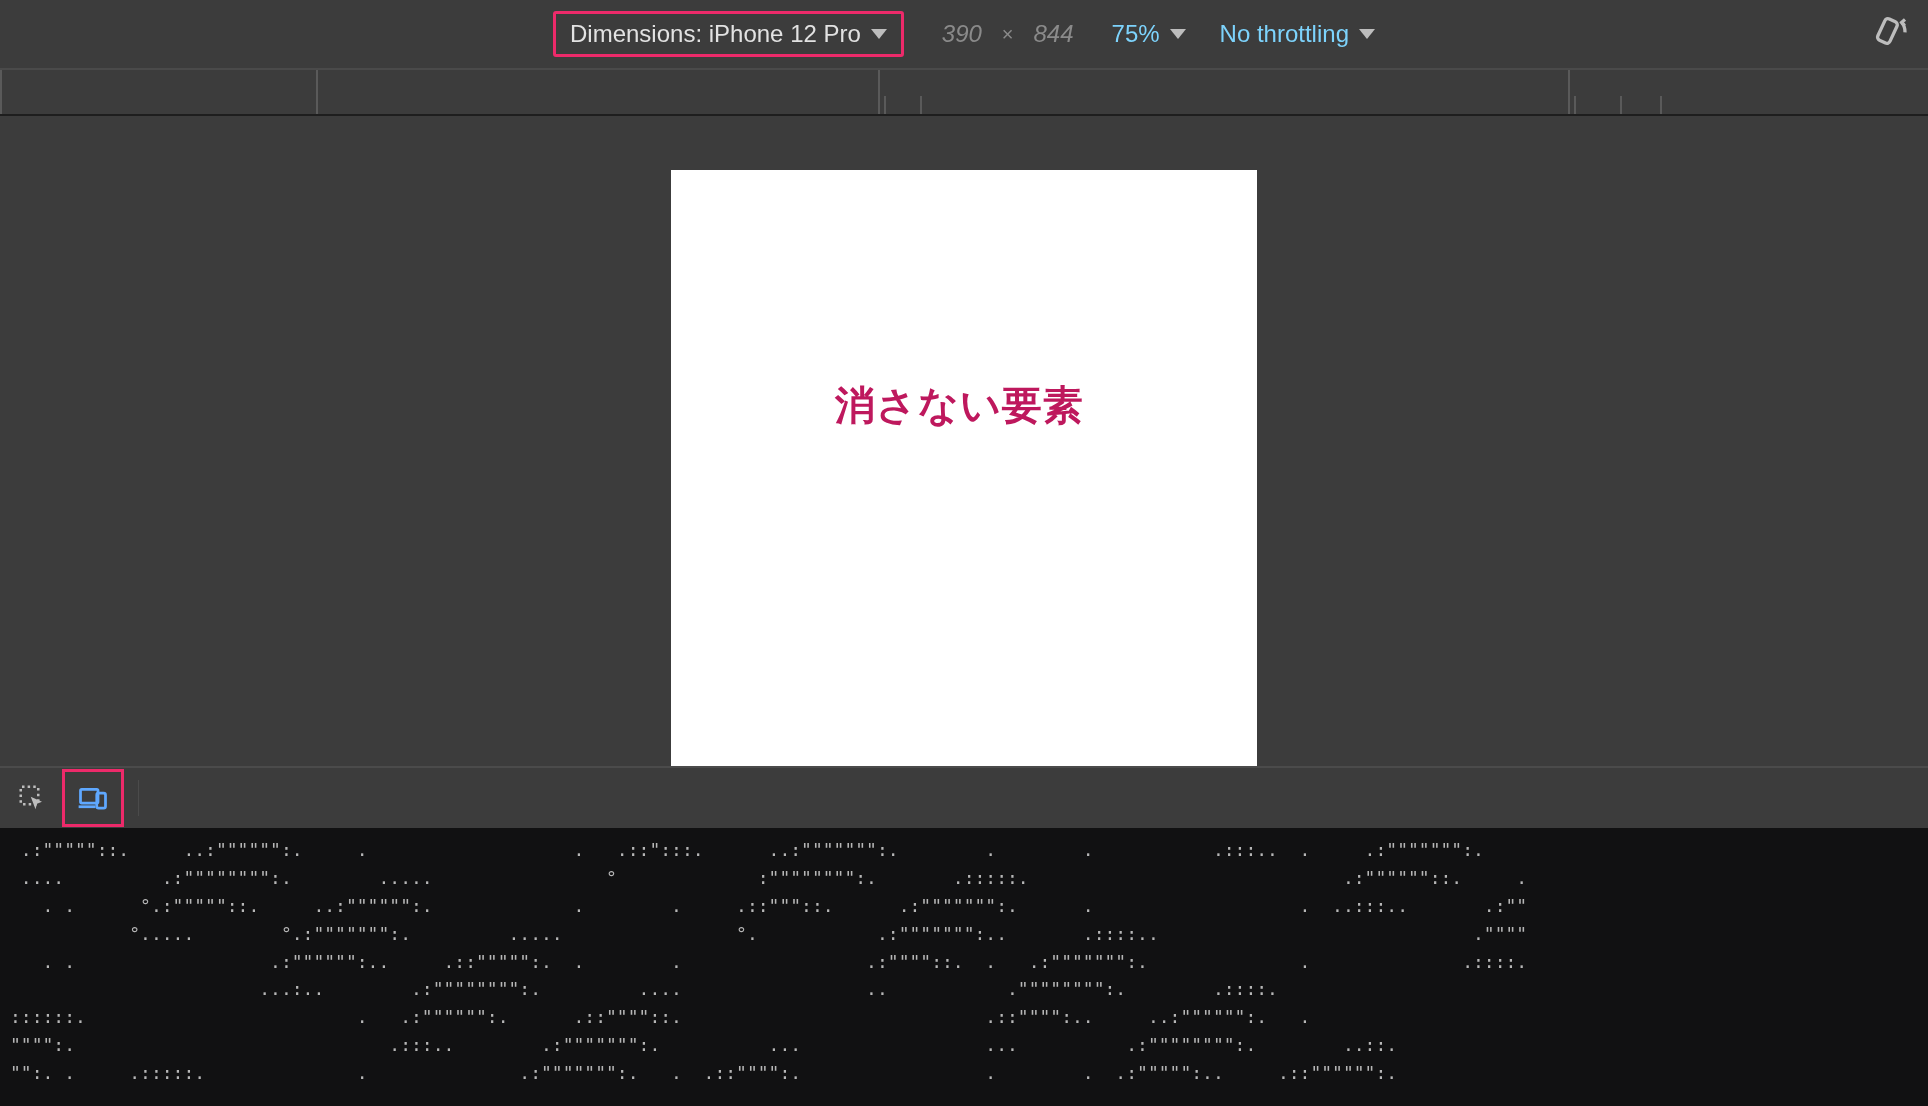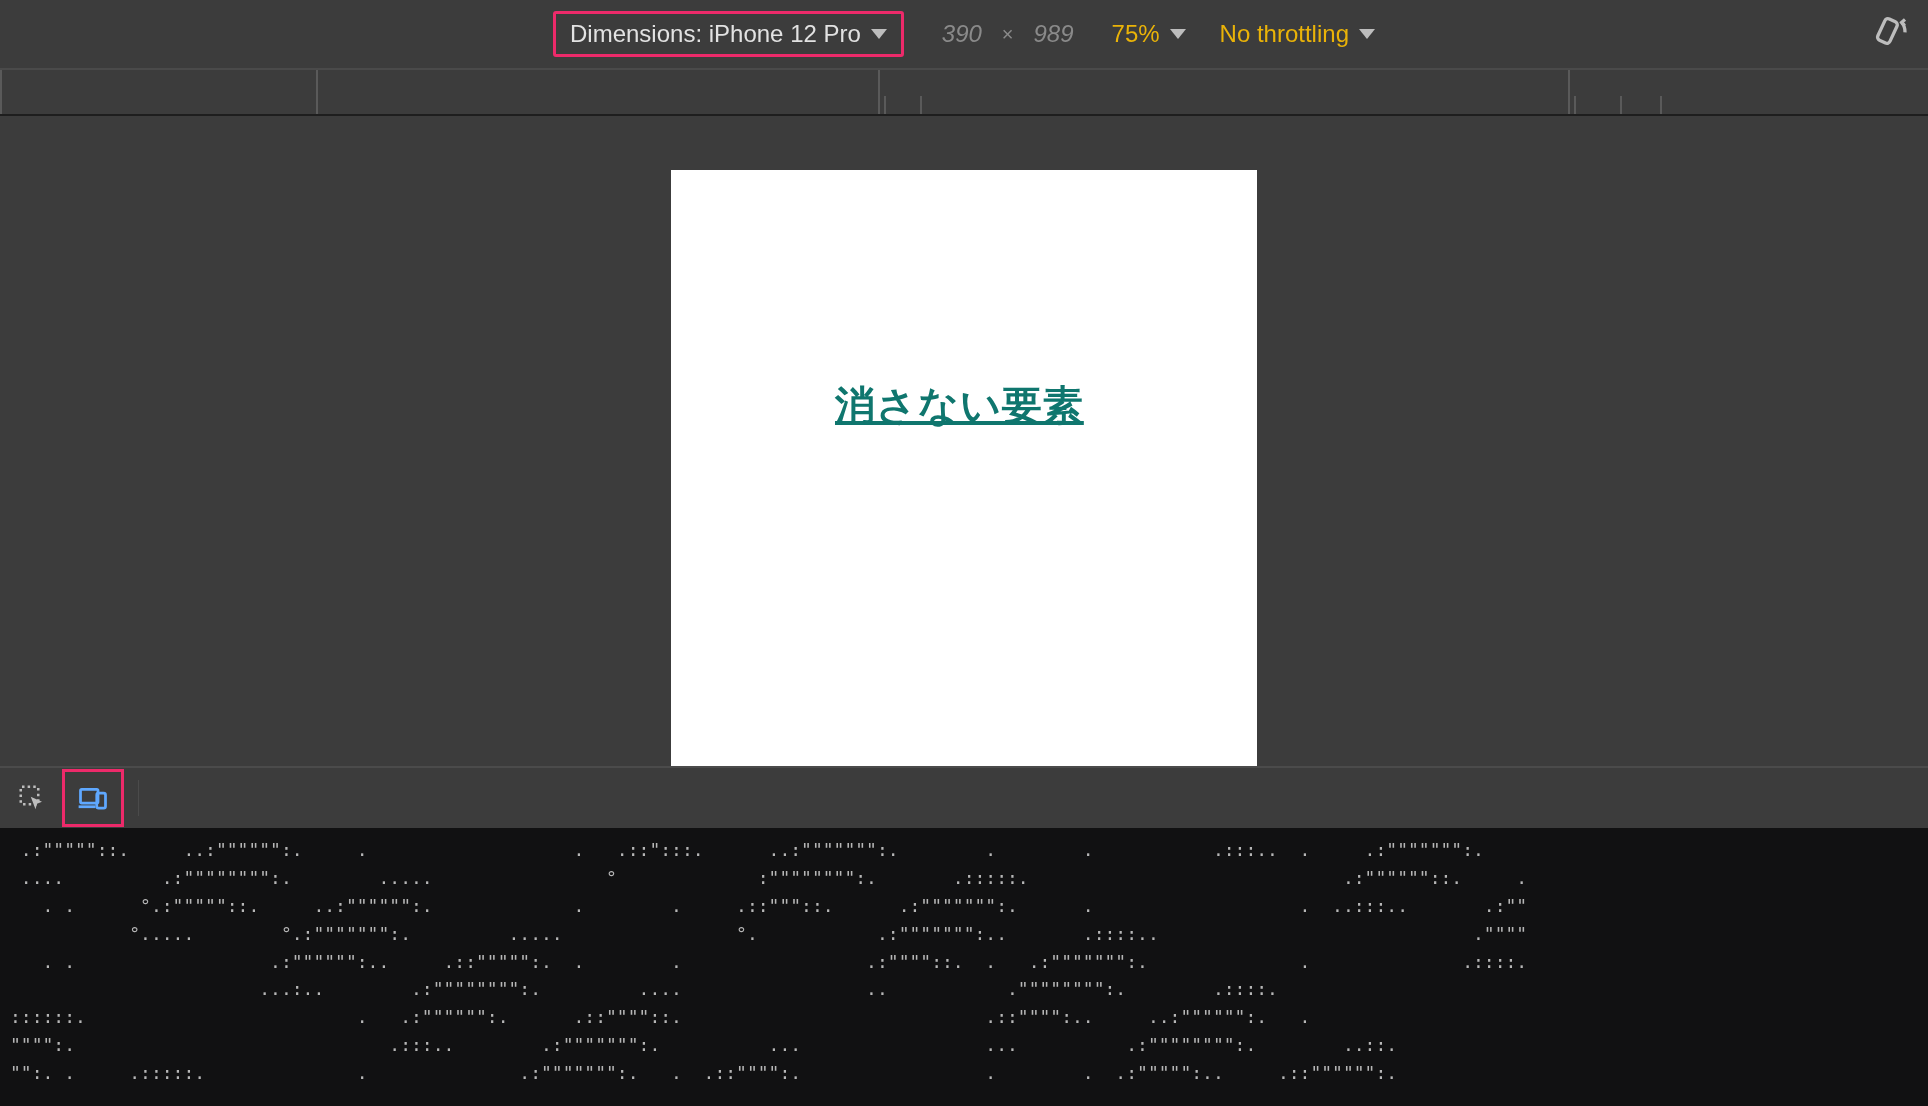--- a/index.html
+++ b/index.html
@@ -26,21 +26,21 @@
   .dimensions-btn {
     display: flex;
     align-items: center;
     gap: 10px;
     color: #e2e2e2;
     padding: 6px 14px;
     cursor: pointer;
     border: 3px solid #ed2a6a;
     border-radius: 3px;
   }
-  .inline-dropdown { display: flex; align-items: center; gap: 10px; color: #eab308; cursor: pointer; }
+  .inline-dropdown { display: flex; align-items: center; gap: 10px; color: #7dd3fc; cursor: pointer; }
   .tri-down {
     width: 0; height: 0;
     border-left: 8px solid transparent;
     border-right: 8px solid transparent;
     border-top: 10px solid #bdbdbd;
   }
   .dims-inputs { display: flex; align-items: center; gap: 16px; color: #8a8a8a; }
   .dims-inputs .val { min-width: 48px; text-align: center; font-style: italic; }
   .dims-inputs .x { color: #8a8a8a; font-size: 20px; }
   .rotate-btn {
@@ -82,25 +82,24 @@
     background: #ffffff;
     position: relative;
     overflow: hidden;
   }
   .page-heading {
     position: absolute;
     left: 164px;
     top: 200px;
     font-size: 40px;
     font-weight: 800;
-    color: #0f766e;
+    color: #be185d;
     line-height: 1.75;
     max-width: 260px;
     letter-spacing: 1px;
-    text-decoration: underline;
   }
 
   
   .devtools-tabs {
     height: 62px;
     background: #3c3c3c;
     border-top: 2px solid #4b4b4b;
     display: flex;
     align-items: center;
     font-size: 26px;
@@ -162,21 +161,21 @@
 <div class="device-toolbar">
 
   <div class="dimensions-btn">
     <span>Dimensions: iPhone 12 Pro</span>
     <span class="tri-down"></span>
   </div>
 
   <div class="dims-inputs">
     <span class="val">390</span>
     <span class="x">×</span>
-    <span class="val">989</span>
+    <span class="val">844</span>
   </div>
 
   <div class="inline-dropdown">
     <span>75%</span>
     <span class="tri-down"></span>
   </div>
 
   <div class="inline-dropdown">
     <span>No throttling</span>
     <span class="tri-down"></span>

